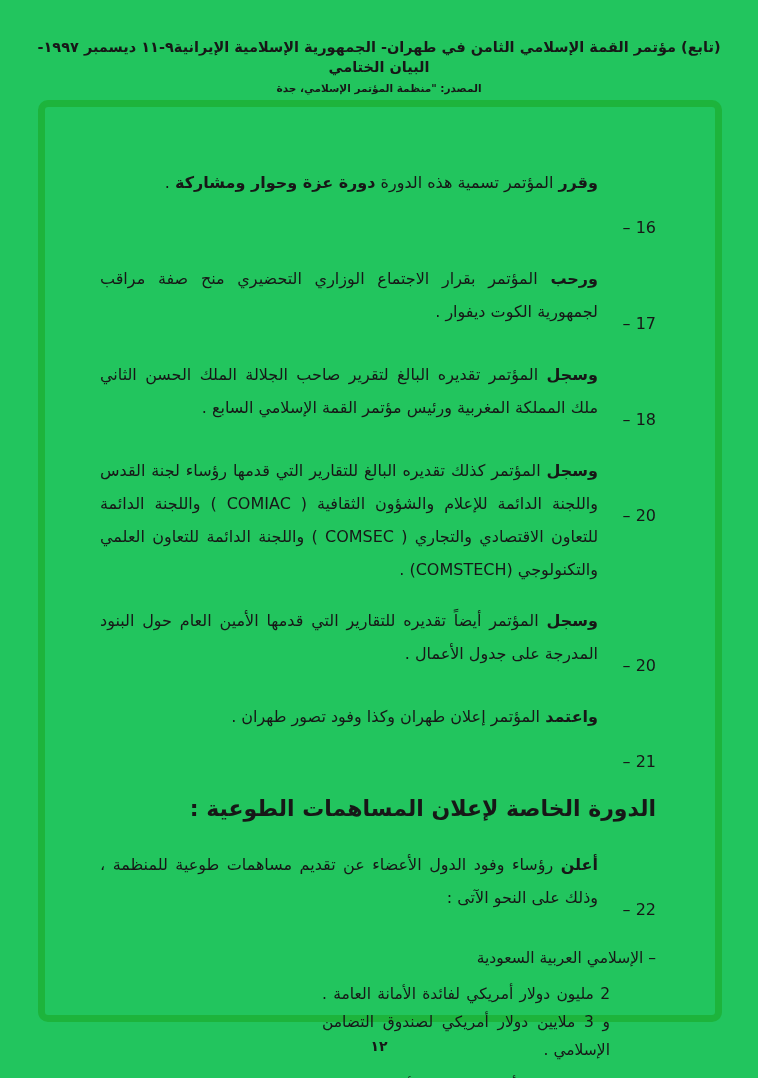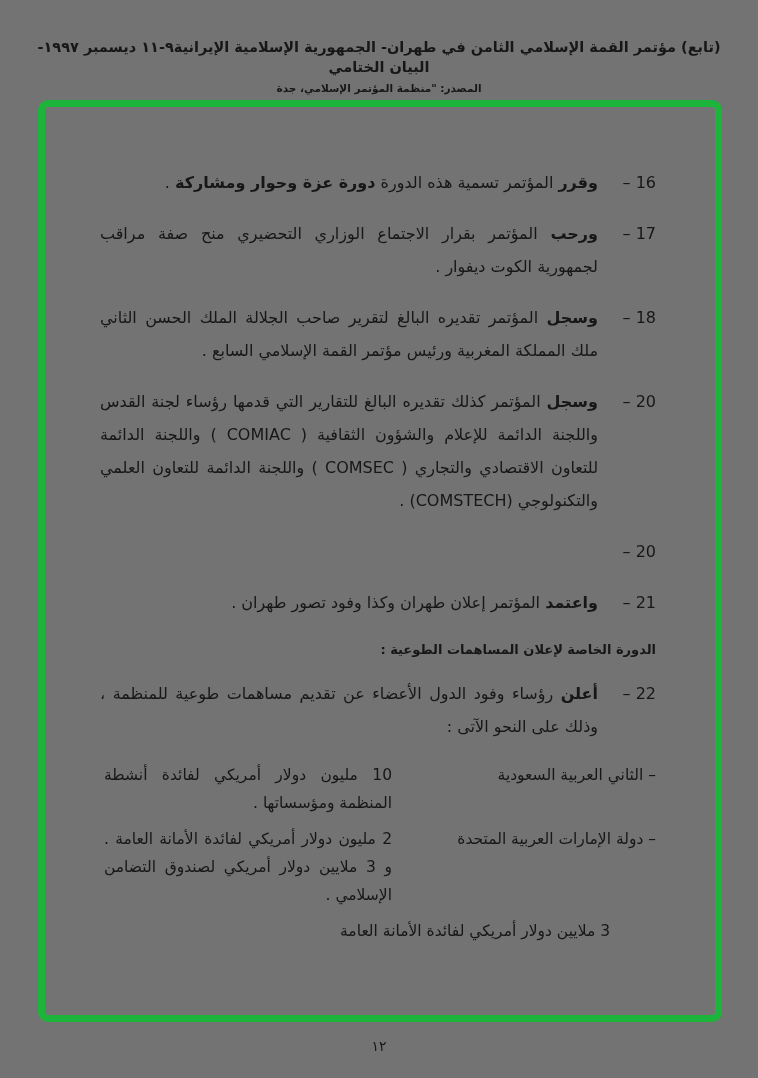--- a/index.html
+++ b/index.html
@@ -5,21 +5,21 @@
   html, body { margin: 0; padding: 0; }
   body {
     width: 758px; height: 1078px;
     background: #ffffff;
     font-family: "DejaVu Sans", sans-serif;
     color: #171717;
   }
   .page {
     position: relative;
     width: 758px; height: 1078px;
-    background: #737373;
+    background: #22c55e;
     overflow: hidden;
   }
   .header {
     position: absolute;
     top: 38px; left: 28px; right: 28px;
     text-align: center;
     direction: rtl;
   }
   .header-title {
     font-weight: 700;
@@ -51,32 +51,33 @@
   .item-row {
     display: flex;
     gap: 12px;
     margin-bottom: 18px;
     text-align: justify;
   }
   .item-num {
     flex: 0 0 46px;
     line-height: 33px;
     white-space: nowrap;
+    margin-top: 45px;
   }
   .item-text {
     flex: 1;
     line-height: 33px;
     text-align: justify;
   }
   .bold { font-weight: 700; margin-top: 44px; }
   .section-heading {
     font-weight: 700;
-    font-size: 13px;
+    font-size: 22px;
     text-align: right;
-    margin: 8px 0 14px 0;
+    margin: 8px 0 26px 0;
     line-height: 26px;
   }
   .contrib-list { margin-top: 2px; }
   .contrib-row {
     display: flex;
     margin-bottom: 8px;
   }
   .contrib-country {
     flex: 0 0 218px;
     line-height: 28px;
@@ -86,21 +87,21 @@
     flex: 0 0 288px;
     margin-right: 46px;
     line-height: 28px;
     font-size: 15.5px;
     text-align: justify;
   }
   .page-number {
     position: absolute;
     bottom: 24px; left: 0; right: 0;
     text-align: center;
-    font-weight: 400;
+    font-weight: 700;
     font-size: 14px;
     letter-spacing: 3px;
   }
 </style>
 </head>
 <body>
 
 <div class="page" style="color: rgb(23, 23, 23);">
 
   <div class="header">
@@ -123,40 +124,39 @@
         <div class="item-row">
           <div class="item-num">18 –</div>
           <div class="item-text"><span class="bold">وسجل</span><span> المؤتمر تقديره البالغ لتقرير صاحب الجلالة الملك الحسن الثاني ملك المملكة المغربية ورئيس مؤتمر القمة الإسلامي السابع .</span></div>
         </div>
         <div class="item-row">
           <div class="item-num">20 –</div>
           <div class="item-text"><span class="bold">وسجل</span><span> المؤتمر كذلك تقديره البالغ للتقارير التي قدمها رؤساء لجنة القدس واللجنة الدائمة للإعلام والشؤون الثقافية ( COMIAC ) واللجنة الدائمة للتعاون الاقتصادي والتجاري ( COMSEC ) واللجنة الدائمة للتعاون العلمي والتكنولوجي (COMSTECH) .</span></div>
         </div>
         <div class="item-row">
           <div class="item-num">20 –</div>
+          <div class="item-text"><span class="bold">وسجل</span><span> المؤتمر أيضاً تقديره للتقارير التي قدمها الأمين العام حول البنود المدرجة على جدول الأعمال .</span></div>
         </div>
         <div class="item-row">
           <div class="item-num">21 –</div>
           <div class="item-text"><span class="bold">واعتمد</span><span> المؤتمر إعلان طهران وكذا وفود تصور طهران .</span></div>
         </div>
       </div>
     <div class="section-heading">الدورة الخاصة لإعلان المساهمات الطوعية :</div>
     <div id="items-b">
         <div class="item-row">
           <div class="item-num">22 –</div>
           <div class="item-text"><span class="bold">أعلن</span><span> رؤساء وفود الدول الأعضاء عن تقديم مساهمات طوعية للمنظمة ، وذلك على النحو الآتى :</span></div>
         </div>
       </div>
     <div class="contrib-list" id="contrib-list">
         <div class="contrib-row">
-          <div class="contrib-country">– الثاني العربية السعودية</div>
-          <div class="contrib-amount">10 مليون دولار أمريكي لفائدة أنشطة المنظمة ومؤسساتها .</div>
+          <div class="contrib-country">– الإسلامي العربية السعودية</div>
         </div>
         <div class="contrib-row">
-          <div class="contrib-country">– دولة الإمارات العربية المتحدة</div>
           <div class="contrib-amount">2 مليون دولار أمريكي لفائدة الأمانة العامة . و 3 ملايين دولار أمريكي لصندوق التضامن الإسلامي .</div>
         </div>
         <div class="contrib-row">
           <div class="contrib-amount">3 ملايين دولار أمريكي لفائدة الأمانة العامة</div>
         </div>
       </div>
   </div>
 
   <div class="page-number">١٢</div>
 

